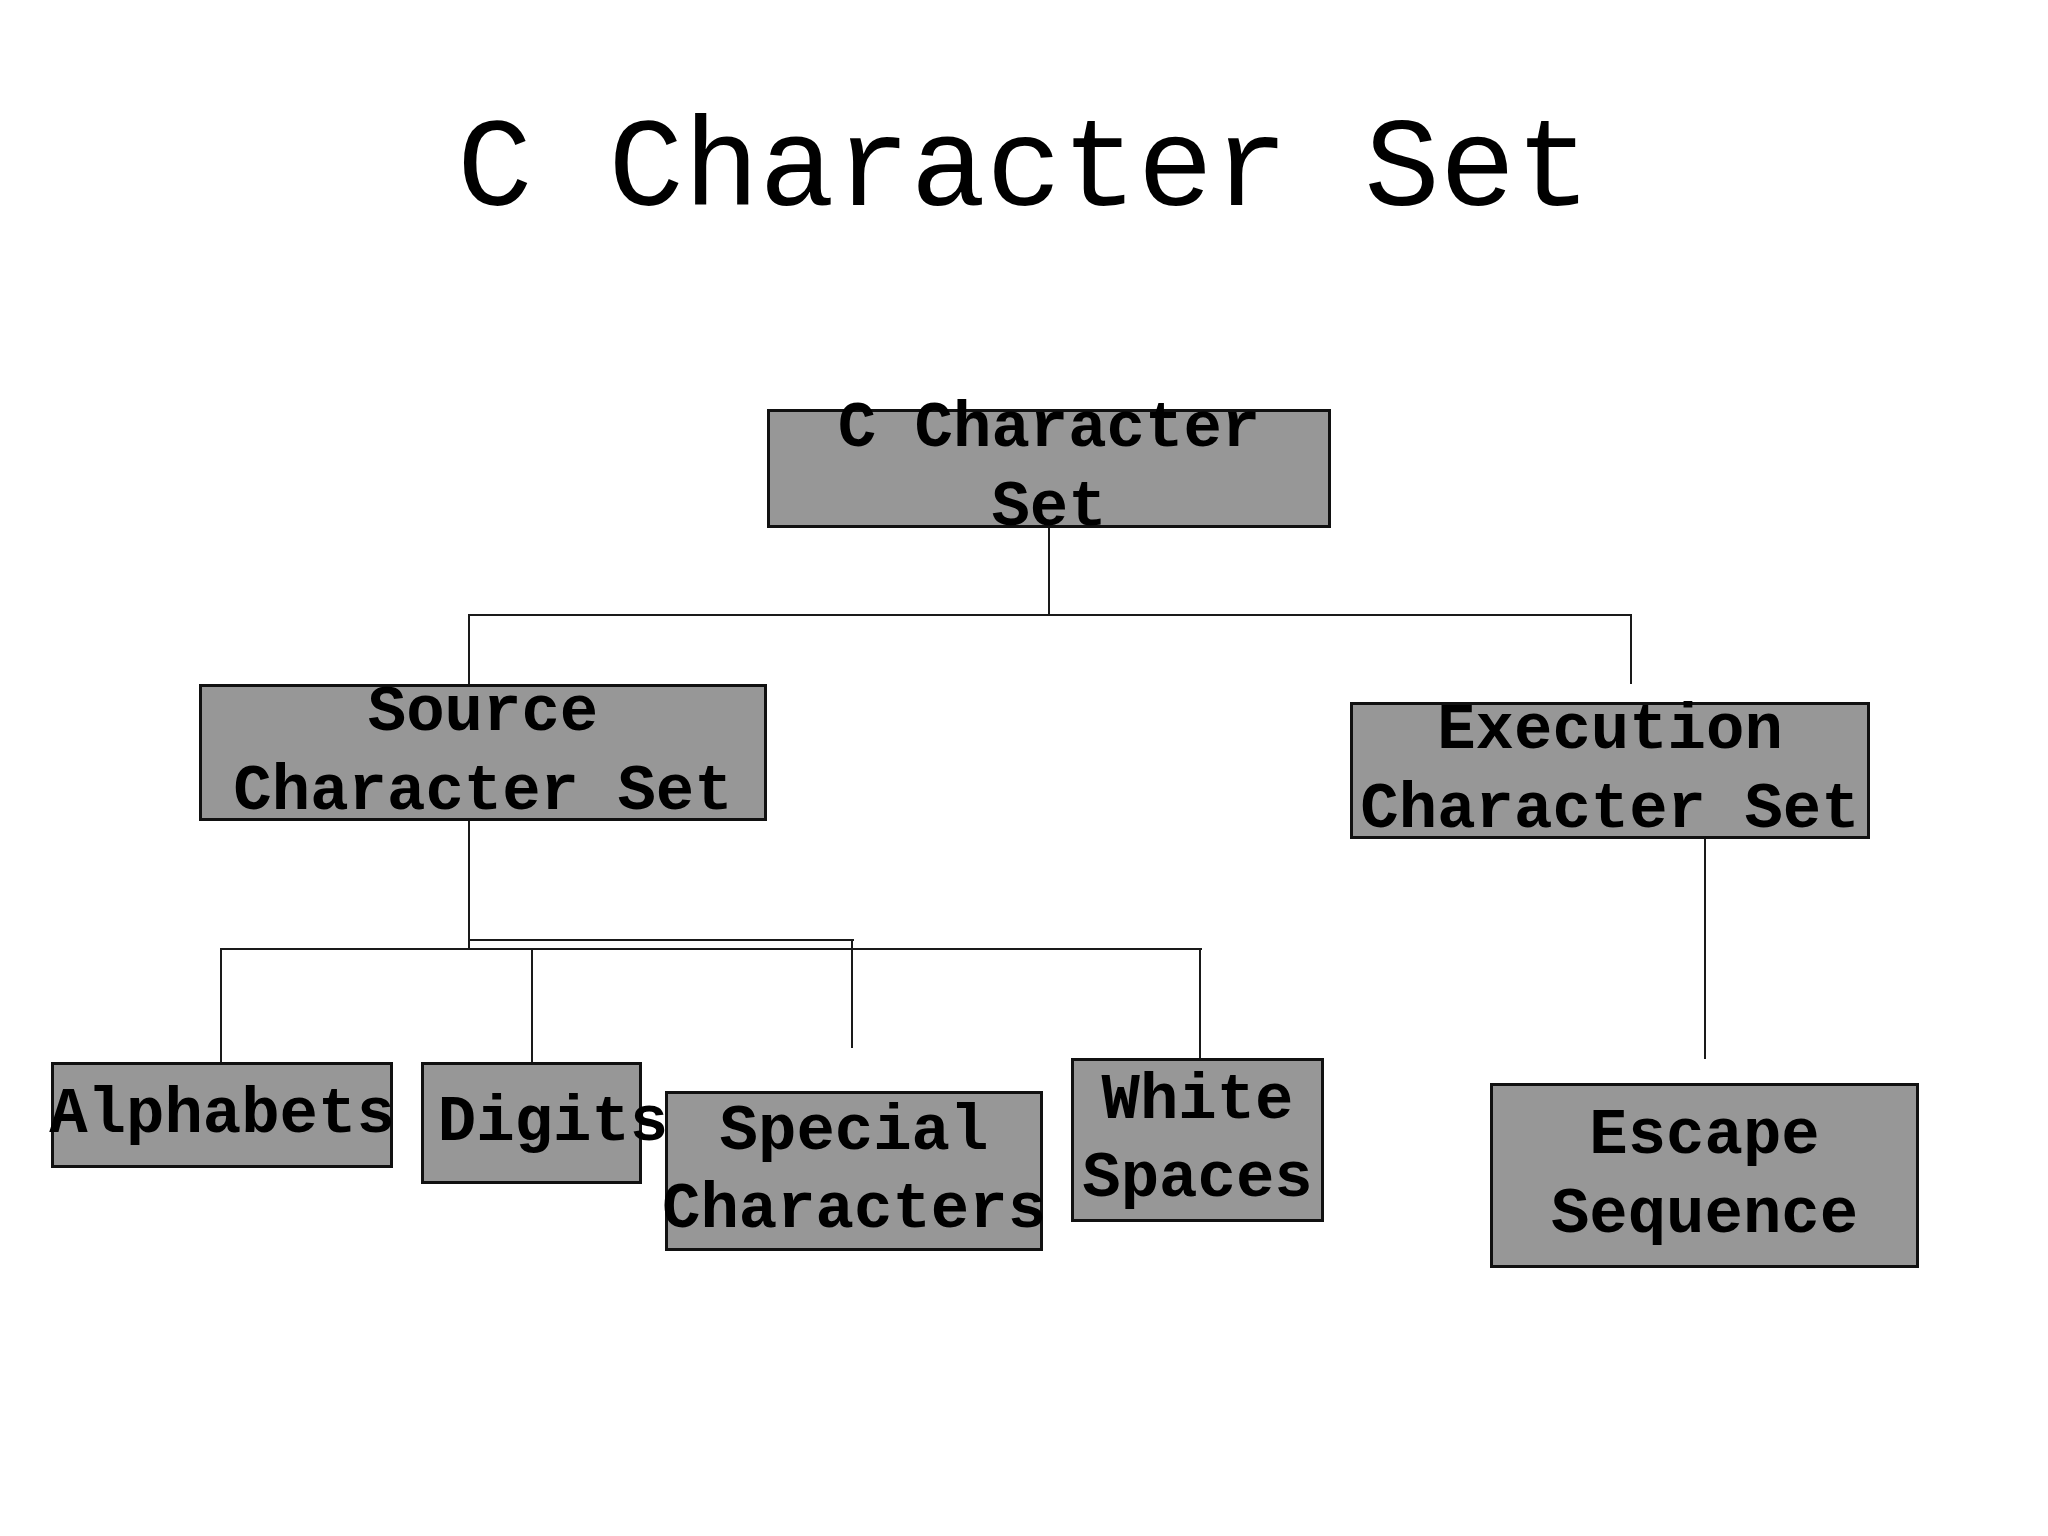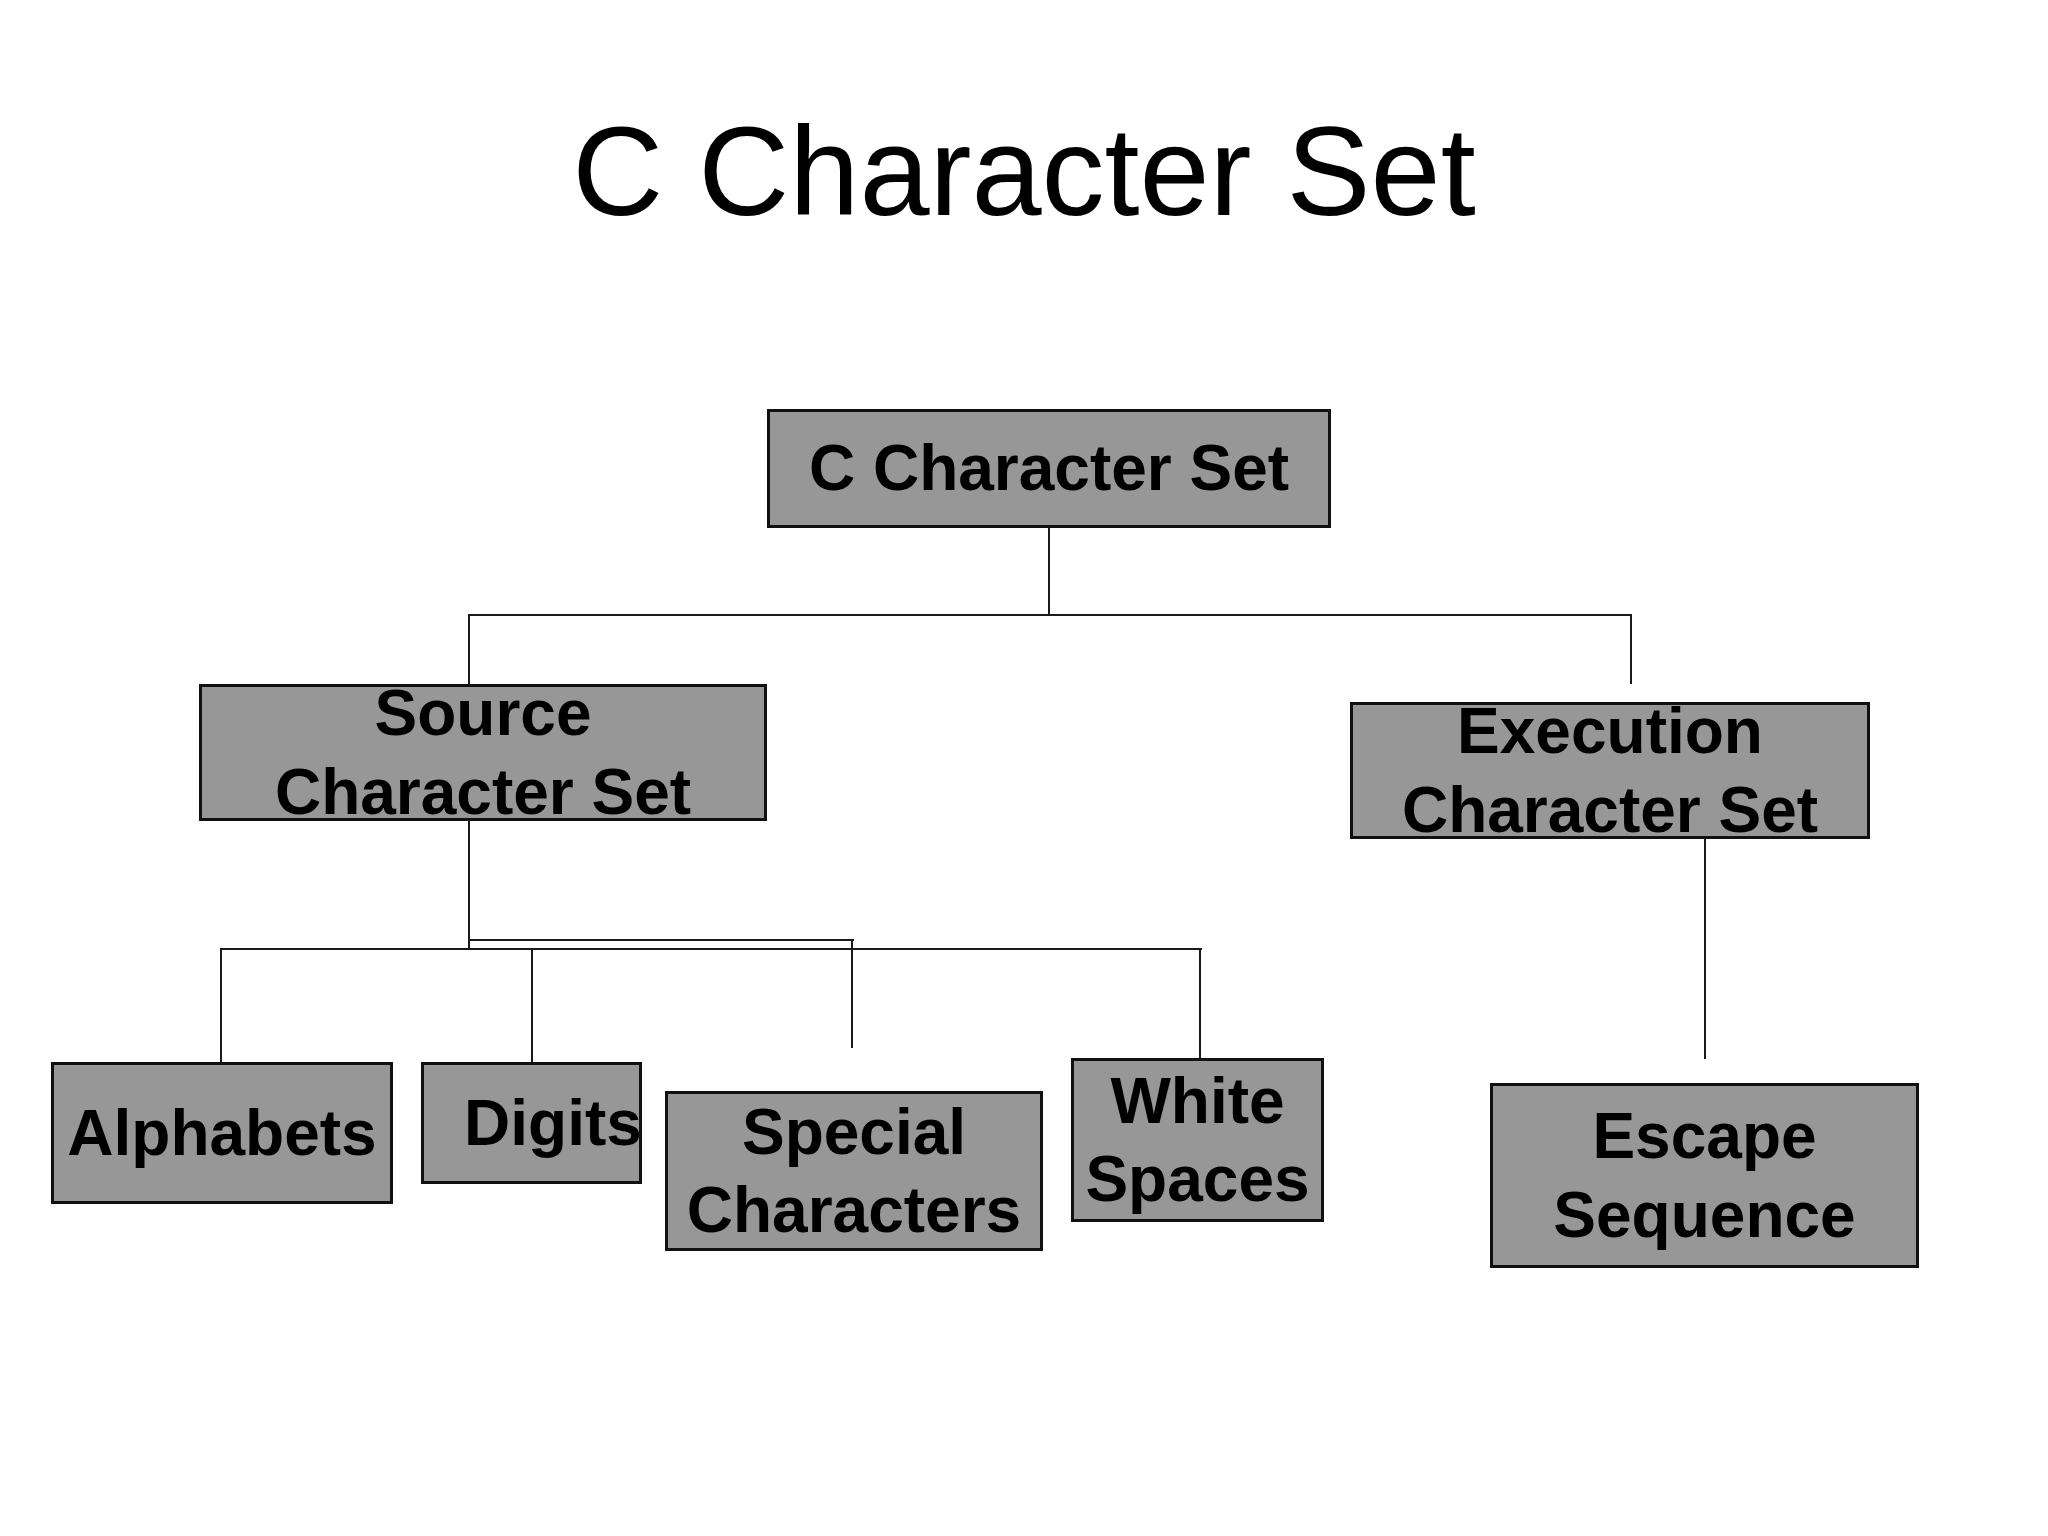--- a/index.html
+++ b/index.html
@@ -5,21 +5,21 @@
   html, body {
     margin: 0;
     padding: 0;
     background: #ffffff;
   }
   #slide {
     position: relative;
     width: 2048px;
     height: 1536px;
     background: var(--bg, #ffffff);
-    font-family: Liberation Sans, sans-serif;
+    font-family: Liberation Mono, monospace;
     overflow: hidden;
   }
   .slide-title {
     position: absolute;
     left: 0;
     top: 100px;
     width: 2048px;
     text-align: center;
     font-size: 126px;
     font-weight: 400;
@@ -48,21 +48,21 @@
     position: absolute;
     background: var(--line, #1a1a1a);
   }
   .edge.v { width: 2px; }
   .edge.h { height: 2px; }
 
   
   #node-root       { left: 767px;  top: 409px;  width: 564px; height: 119px; }
   #node-source     { left: 199px;  top: 684px;  width: 568px; height: 137px; }
   #node-execution  { left: 1350px; top: 684px;  width: 520px; height: 137px; margin-top: 18px; }
-  #node-alphabets  { left: 51px;   top: 1062px; width: 342px; height: 142px; justify-content: center; }
+  #node-alphabets  { left: 51px;   top: 1062px; width: 342px; height: 106px; justify-content: center; }
   #node-digits     { left: 421px;  top: 1062px; width: 221px; height: 122px; padding-left: 43px; }
   #node-special    { left: 665px;  top: 1091px; width: 378px; height: 160px; }
   #node-white      { left: 1071px; top: 1058px; width: 253px; height: 164px; }
   #node-escape     { left: 1490px; top: 1059px; width: 429px; height: 185px; margin-top: 24px; }
 
   
   #edge-root-down        { left: 1048px; top: 528px; height: 88px;  }
   #edge-level1-h         { left: 468px;  top: 614px; width: 1164px; }
   #edge-source-in        { left: 468px;  top: 614px; height: 70px;  }
   #edge-execution-in     { left: 1630px; top: 614px; height: 70px;  }

